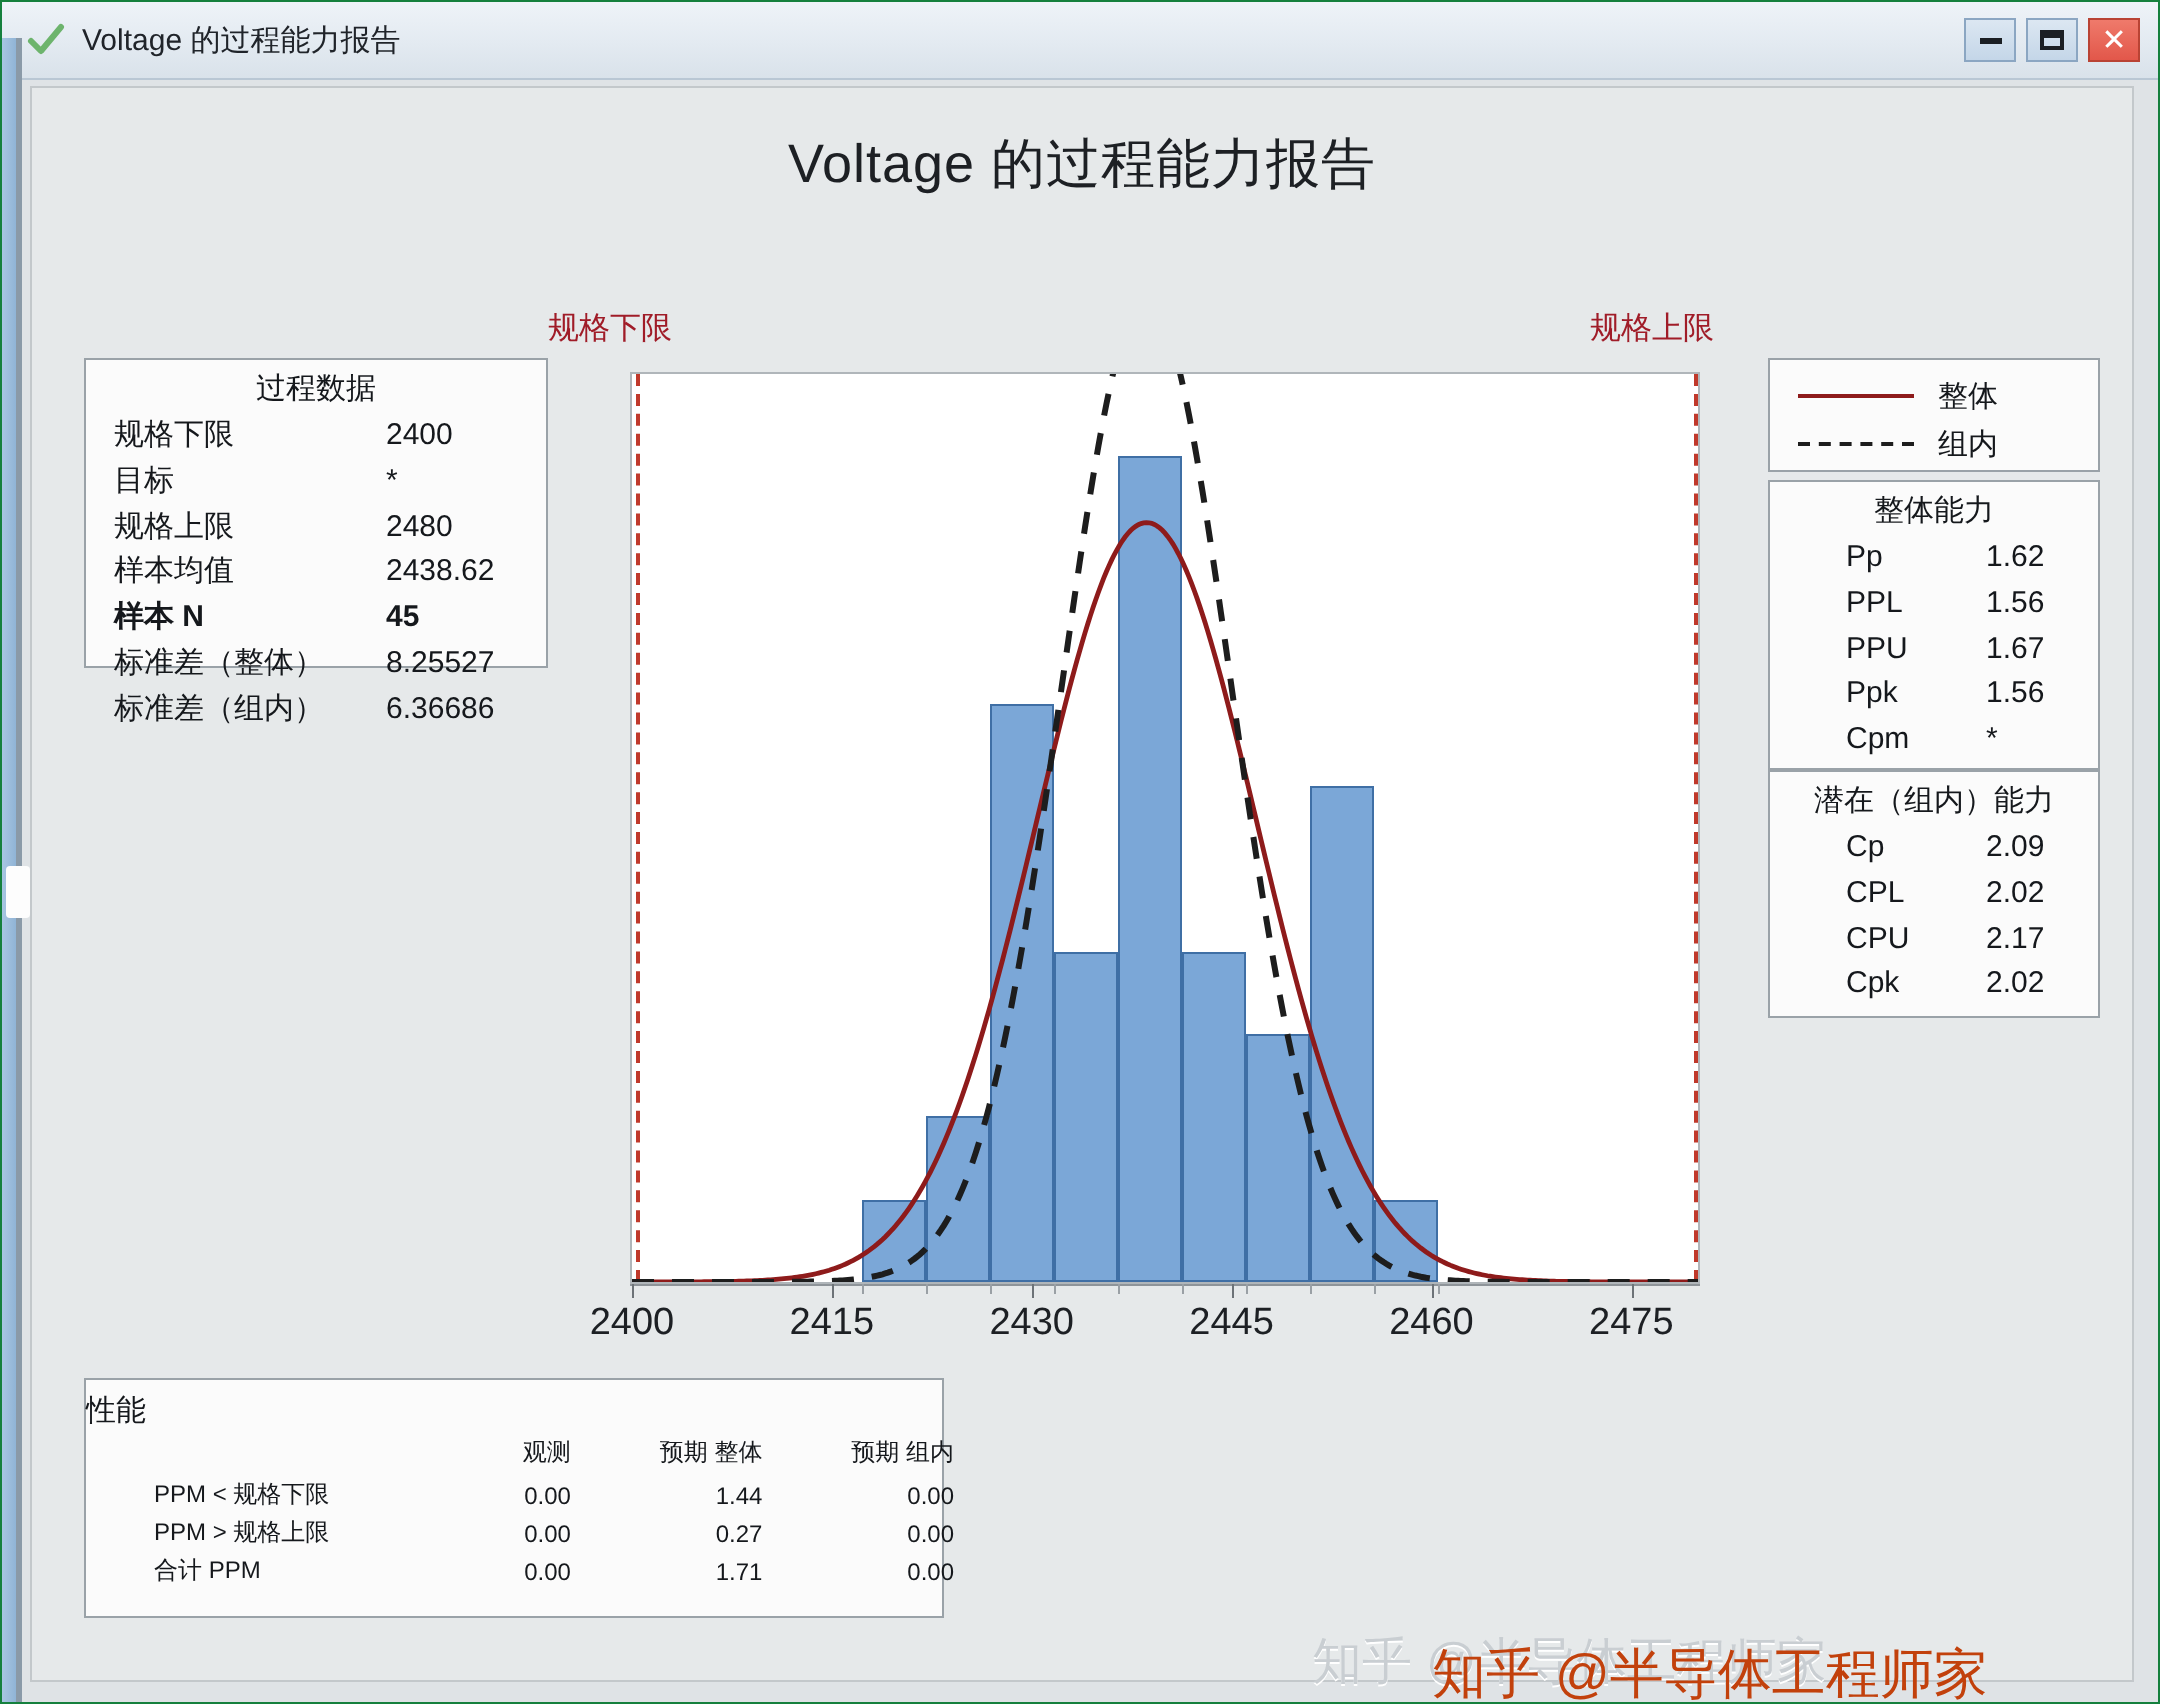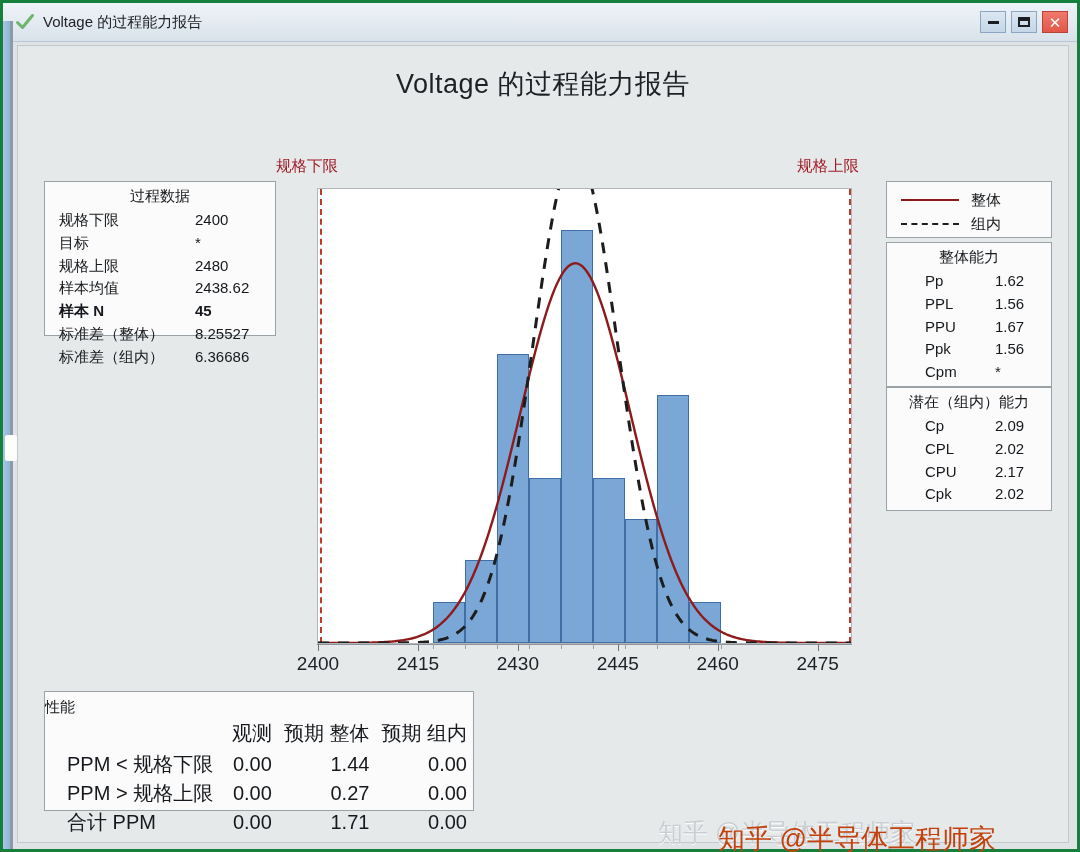--- a/index.html
+++ b/index.html
@@ -8,21 +8,21 @@
     background:#f0f0f0;
     font-family:"Liberation Sans","DejaVu Sans",sans-serif;
     overflow:hidden;
     position:relative;
   }
 
   
   #window{
     position:absolute;left:0;top:0;width:1080px;height:852px;
     background:#dfe3e6;
-    border:3px solid #15803d;
+    border:1px solid #15803d;
     box-sizing:border-box;
   }
   #titlebar{
     position:absolute;left:0;top:0;right:0;height:38px;
     background:linear-gradient(to bottom,#eef3f8 0%,#e3eaf1 55%,#d9e2ea 100%);
     border-bottom:1px solid #b9c7d4;
     display:flex;align-items:center;
   }
   #title-left{display:flex;align-items:center;gap:8px;padding-left:12px;flex:1;min-width:0;}
   #check-icon{width:20px;height:20px;flex:none;}
@@ -89,21 +89,21 @@
   
   #overall-cap{left:868px;top:196px;width:166px;height:145px;}
   #within-cap{left:868px;top:341px;width:166px;height:124px;}
   .cap-row{position:relative;font-size:15px;color:#15181c;line-height:1.52;}
   .cap-row .k{padding-left:38px;}
   .cap-row .v{position:absolute;left:108px;top:0;}
 
   
   #performance{left:26px;top:645px;width:430px;height:120px;}
   #perf-head{text-align:left;font-size:15px;padding:6px 0 2px;color:#15181c;}
-  #perf-table{width:100%;border-collapse:collapse;font-size:20px;color:#15181c;}
+  #perf-table{width:100%;border-collapse:collapse;font-size:12px;color:#15181c;margin-left:12px;}
   #perf-table th{font-weight:normal;padding:1px 6px 3px;text-align:right;white-space:nowrap;}
   #perf-table td{padding:1px 6px;white-space:nowrap;}
   #perf-table td.rowlabel{text-align:left;padding-left:22px;}
   #perf-table td.num{text-align:right;}
   #perf-table th.blank{}
 
   
   #plot{
     position:absolute;left:299px;top:142px;width:535px;height:456px;
     background:#ffffff;border:1px solid #b0b6ba;box-sizing:border-box;

